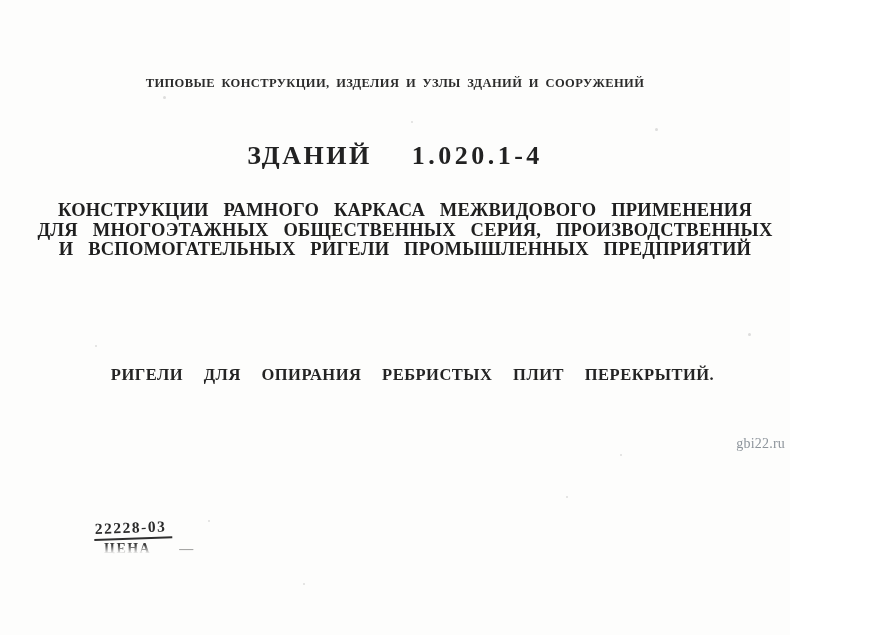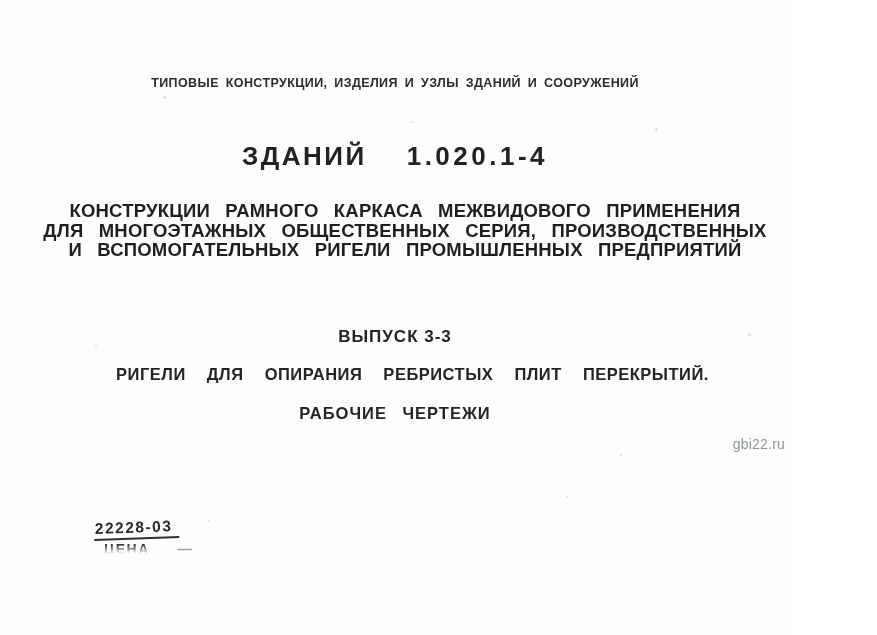--- a/index.html
+++ b/index.html
@@ -2,21 +2,21 @@
 <html><head>
 <meta charset="utf-8">
 <style>
   html, body { margin: 0; padding: 0; background: #ffffff; }
   .page {
     position: relative;
     width: 790px;
     height: 635px;
     background: #fdfdfc;
     overflow: hidden;
-    font-family: Liberation Sans, sans-serif;
+    font-family: Liberation Serif, serif;
     font-weight: 700;
     color: #242424;
   }
   .center-line {
     position: absolute;
     left: 0;
     right: 0;
     text-align: center;
     white-space: nowrap;
   }
@@ -128,25 +128,23 @@
   <div class="center-line series-line">
     <span>ЗДАНИЙ</span><span class="series-number">1.020.1-4</span>
   </div>
 
   <div class="center-line main-title">
     <span class="title-line">КОНСТРУКЦИИ РАМНОГО КАРКАСА МЕЖВИДОВОГО ПРИМЕНЕНИЯ</span>
     <span class="title-line">ДЛЯ МНОГОЭТАЖНЫХ ОБЩЕСТВЕННЫХ СЕРИЯ, ПРОИЗВОДСТВЕННЫХ</span>
     <span class="title-line">И ВСПОМОГАТЕЛЬНЫХ РИГЕЛИ ПРОМЫШЛЕННЫХ ПРЕДПРИЯТИЙ</span>
   </div>
 
-  <div class="center-line issue-line">ВЫПУСК 3-3</div>
 
   <div class="center-line subtitle-line">РИГЕЛИ ДЛЯ ОПИРАНИЯ РЕБРИСТЫХ ПЛИТ ПЕРЕКРЫТИЙ.</div>
 
-  <div class="center-line doctype-line">РАБОЧИЕ ЧЕРТЕЖИ</div>
 
   <div class="stamp">
     <span class="stamp-code">22228-03</span>
   </div>
 
   <div class="price-row">
     <span>ЦЕНА</span><span class="price-dash">—</span>
   </div>
 
   <div class="watermark">gbi22.ru</div>

